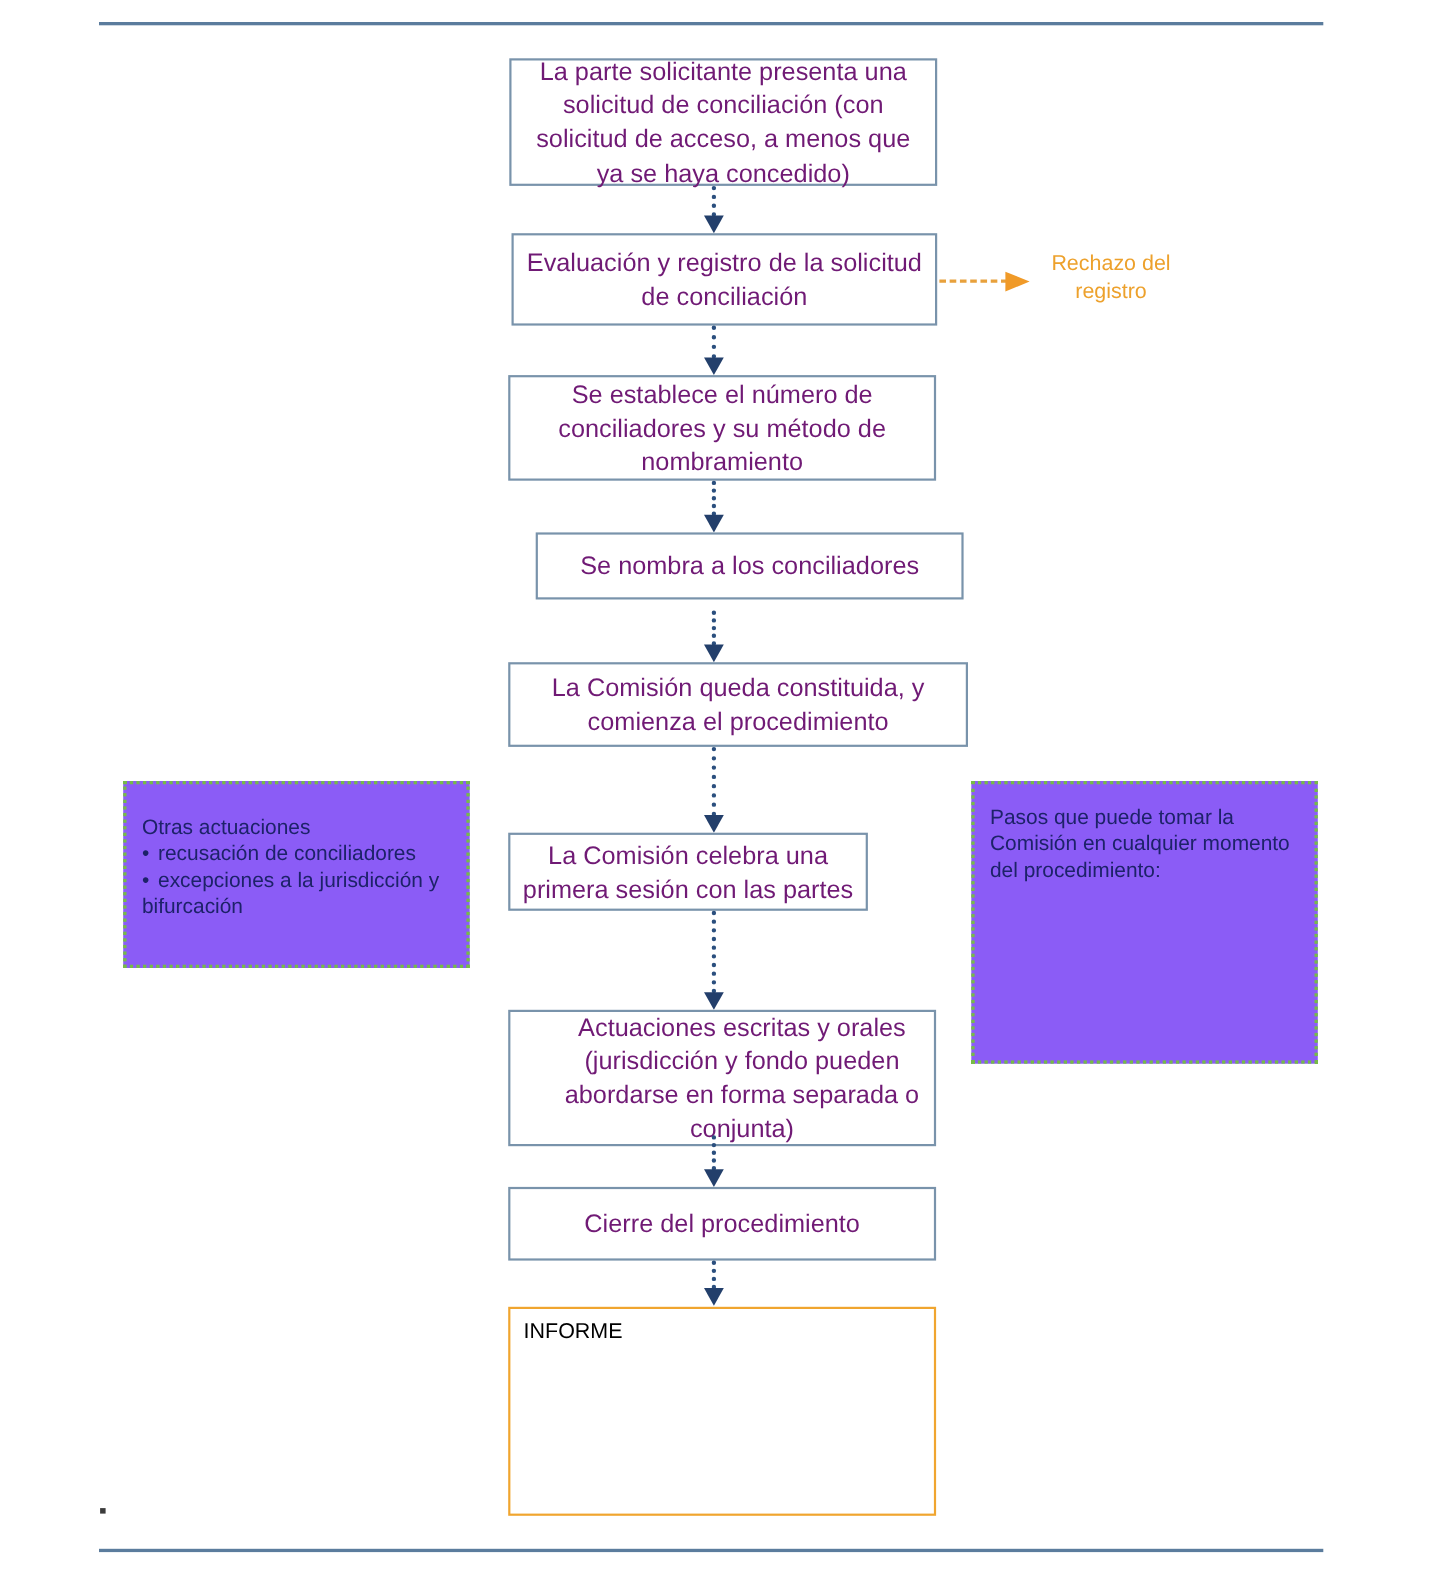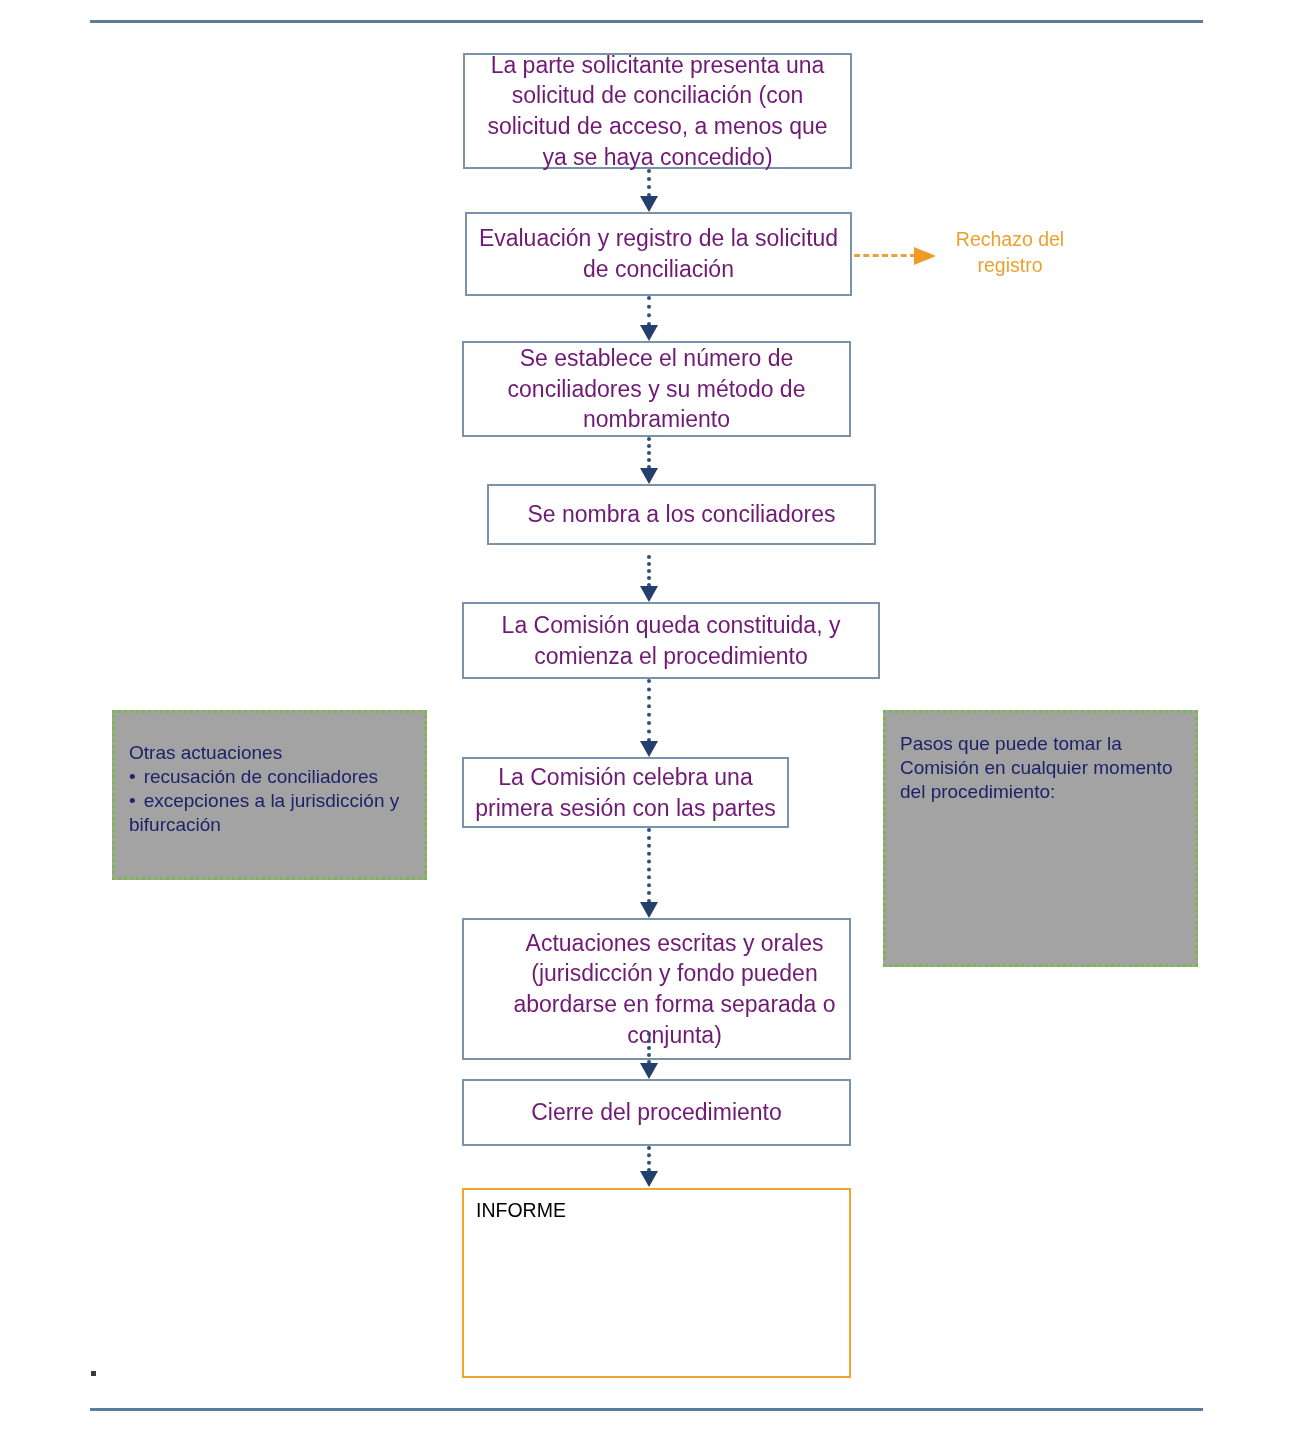--- a/index.html
+++ b/index.html
@@ -55,21 +55,21 @@
   }
   .node .node-text { display: block; width: 100%; }
 
   
   #node-1 { left: 463px; top: 53px;   width: 389px; height: 116px; }
   #node-2 { left: 465px; top: 212px;  width: 387px; height: 84px;  }
   #node-3 { left: 462px; top: 341px;  width: 389px; height: 96px;  }
   #node-4 { left: 487px; top: 484px;  width: 389px; height: 61px;  }
   #node-5 { left: 462px; top: 602px;  width: 418px; height: 77px;  }
   #node-6 { left: 462px; top: 757px;  width: 327px; height: 71px;  }
-  #node-7 { left: 462px; top: 918px;  width: 389px; height: 142px; padding-left: 46px; }
+  #node-7 { left: 462px; top: 918px;  width: 389px; height: 124px; padding-left: 46px; }
   #node-8 { left: 462px; top: 1079px; width: 389px; height: 67px;  }
 
   
   .connector {
     position: absolute;
     width: 18px;
     left: 640px;
   }
   .connector .stem {
     position: absolute;
@@ -140,21 +140,21 @@
     color: #eda12c;
     font-size: 19.5px;
     line-height: 1.35;
   }
 
   
   .note {
     position: absolute;
     box-sizing: border-box;
     border: 3px dotted #76bb46;
-    background: #a3a3a3;
+    background: #8b5cf6;
     color: #1d2269;
     font-size: 19px;
     line-height: 1.27;
     padding: 28px 12px 10px 14px;
   }
   #note-left  { left: 112px; top: 710px; width: 315px; height: 170px; }
   #note-right { left: 883px; top: 710px; width: 315px; height: 257px; }
   #note-right { padding-top: 19px; }
   .note .title { display: block; }
   .note ul {

